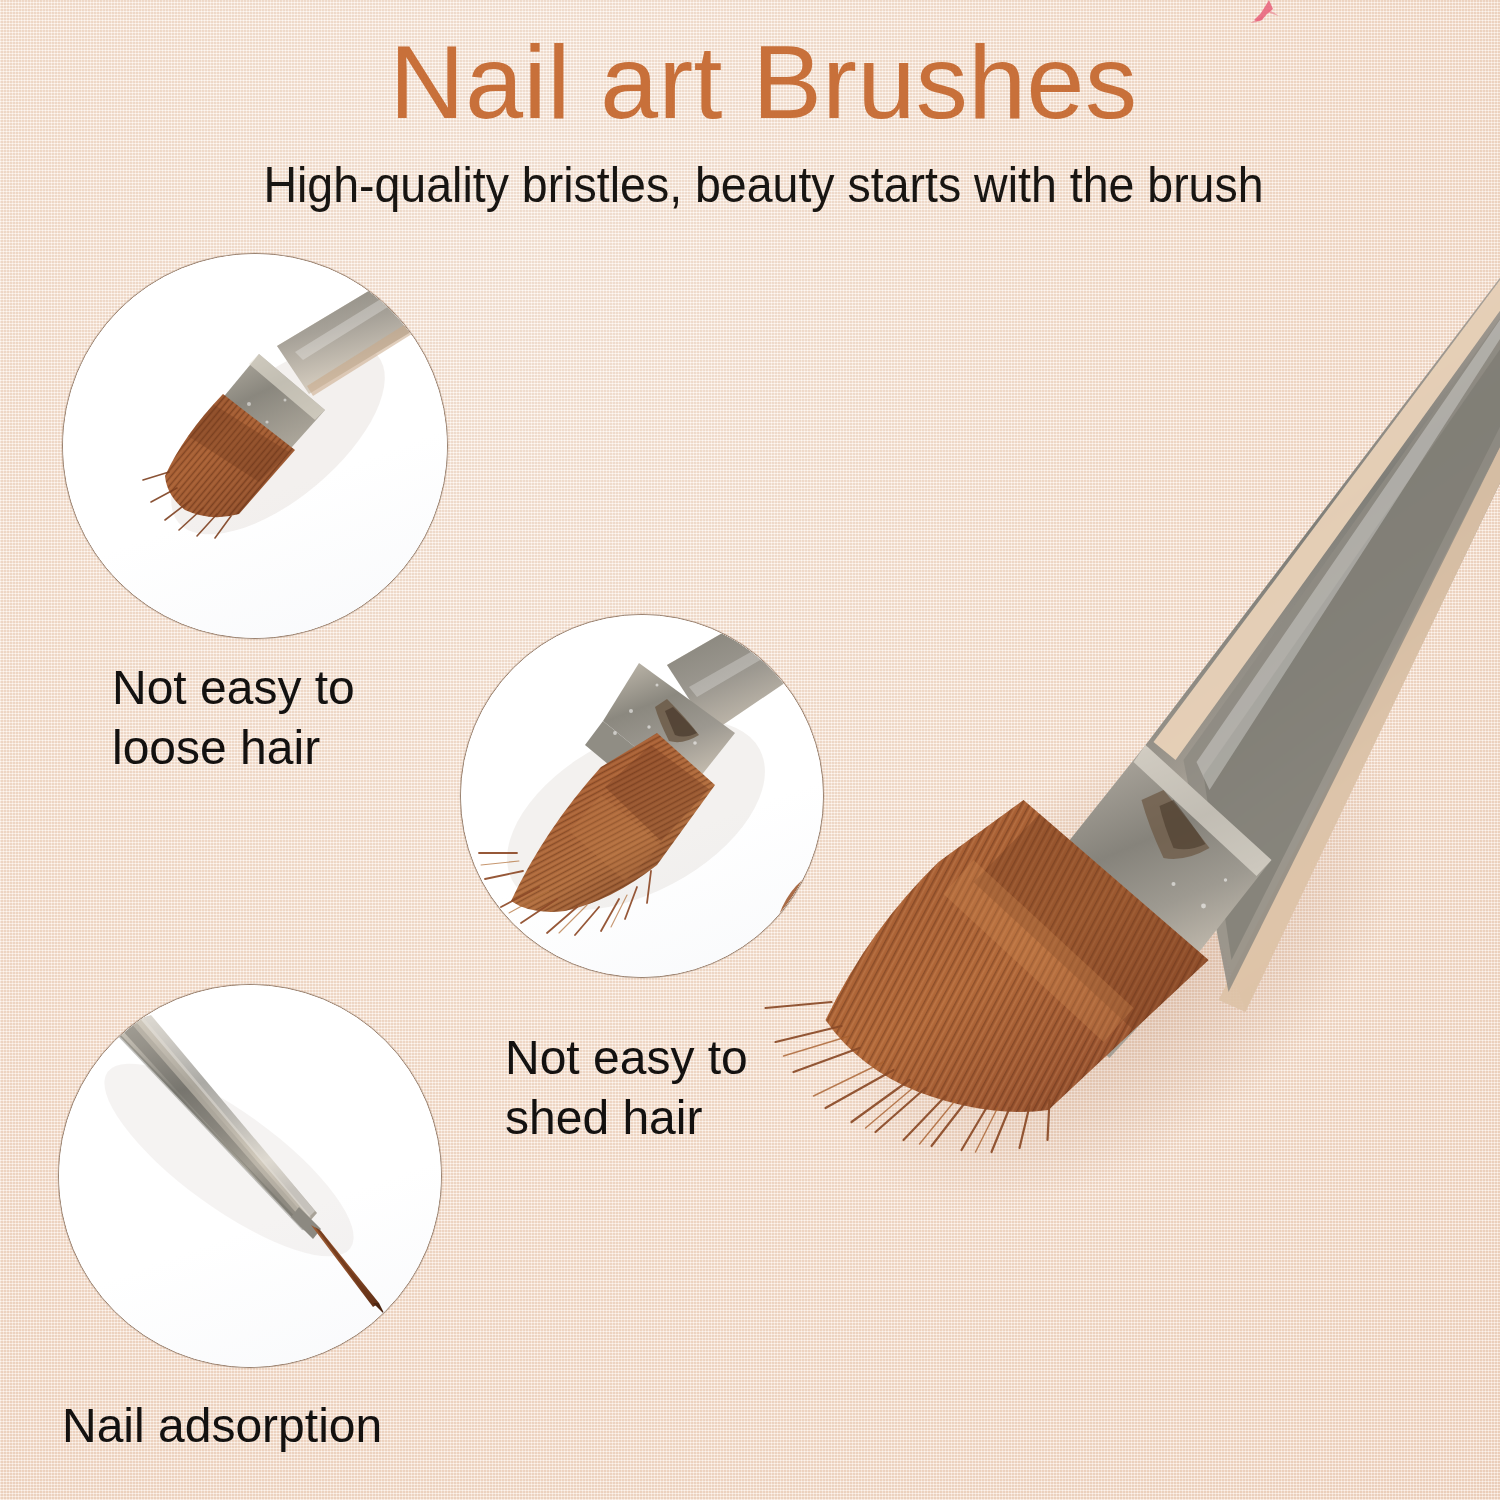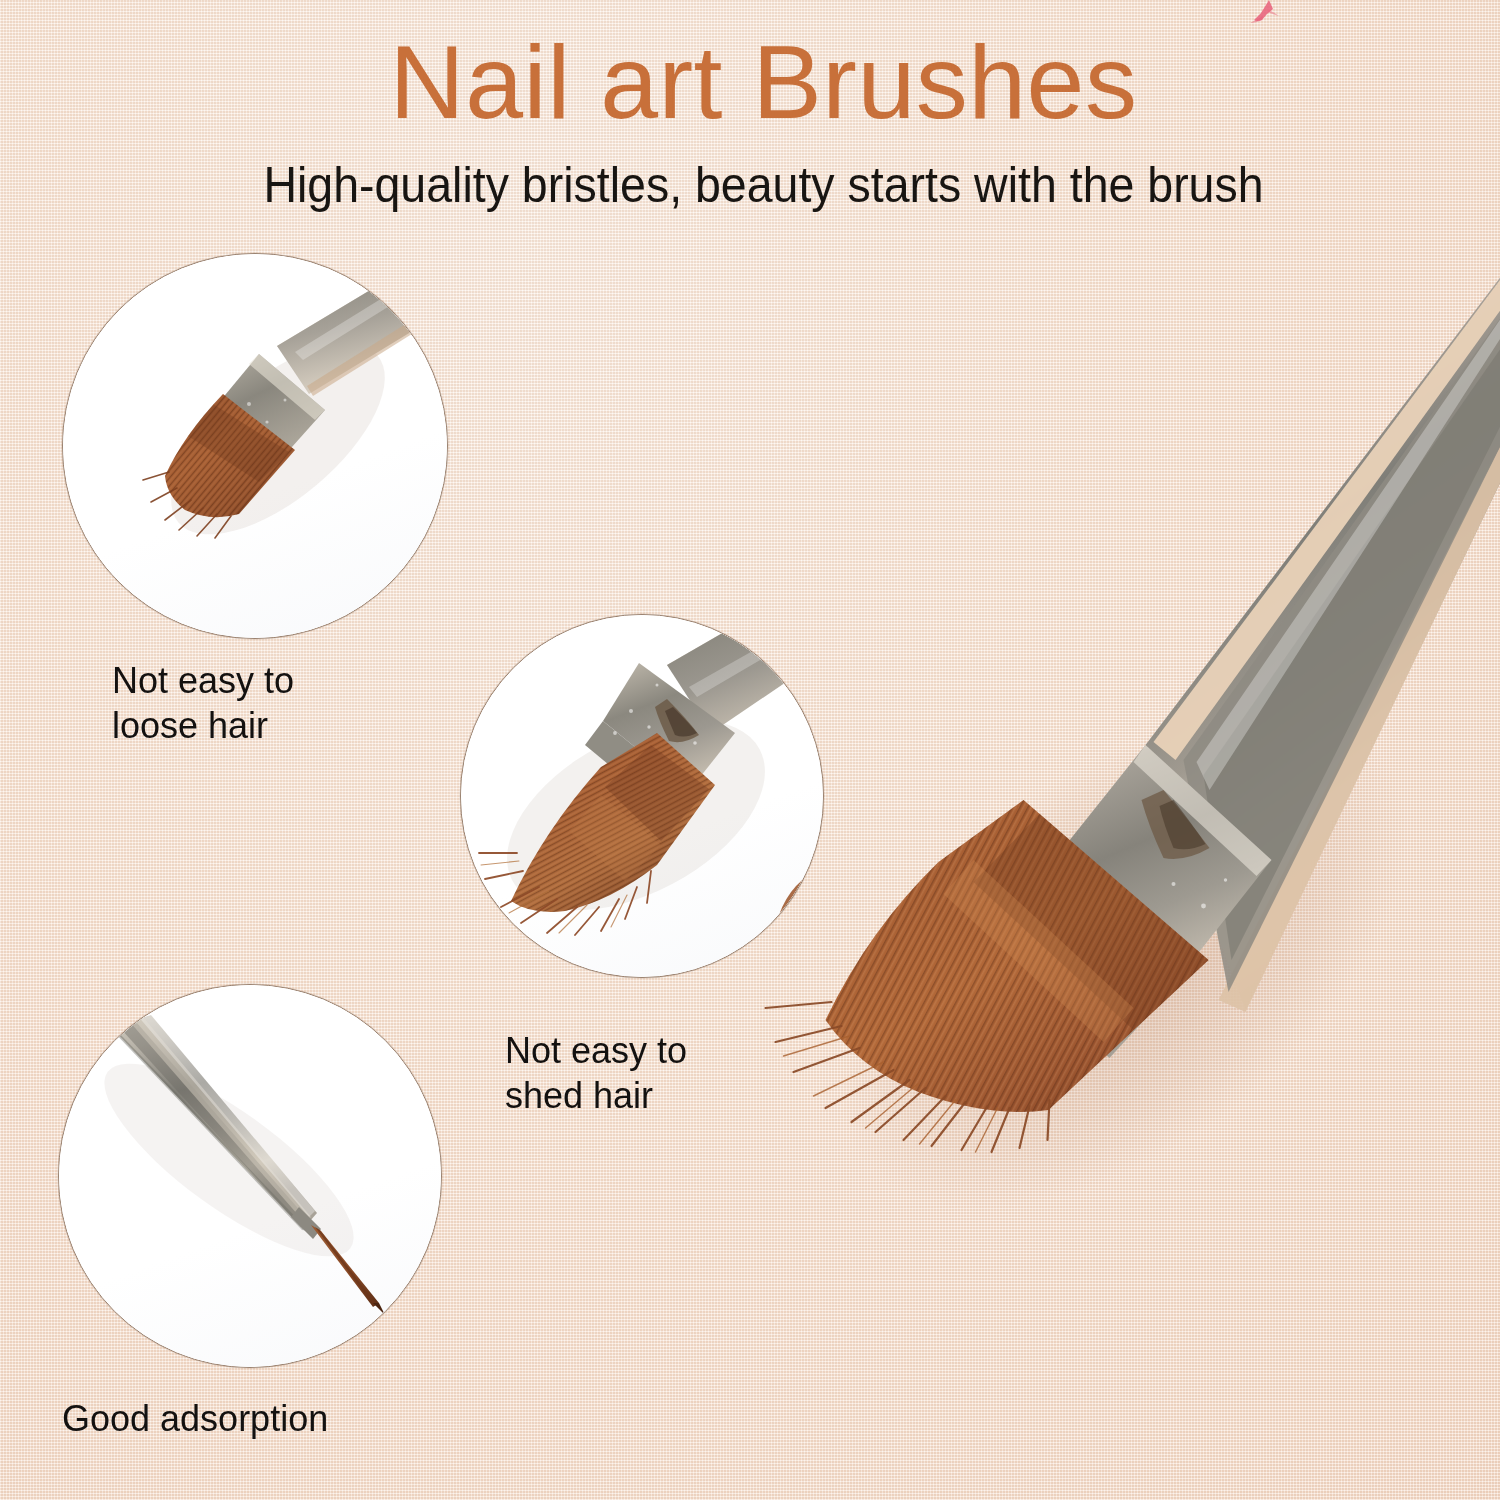--- a/index.html
+++ b/index.html
@@ -76,21 +76,21 @@
     inset: 0;
     border-radius: 50%;
     overflow: hidden;
     background: linear-gradient(160deg, #ffffff 0%, #ffffff 60%, #f8f9fb 100%);
   }
 
   
   .caption {
     position: absolute;
     color: #131110;
-    font-size: 36px;
+    font-size: 48px;
     line-height: 1.25;
     font-weight: 400;
     white-space: pre-line;
   }
   #caption-1 { left: 112px;  top: 658px;  text-align: left; }
   #caption-2 { left: 505px;  top: 1028px; text-align: left; }
   #caption-3 { left: 62px;   top: 1396px; text-align: left; }
 
   
   .brush-svg { position:absolute; inset:0; width:100%; height:100%; display:block; }
@@ -445,15 +445,15 @@
 
         <path d="M 240 222 L 262 244 L 254 254 L 232 232 Z" fill="#8c8981"></path>
 
         <path d="M 252 240 L 262 246 L 320 318 L 314 322 Z" fill="url(#c3Tip)"></path>
         <path d="M 256 242 L 261 245 L 318 320 L 315 321 Z" fill="#6a3519" opacity="0.7"></path>
         <path d="M 314 318 L 320 318 L 326 330 Z" fill="#4a2410"></path>
       </svg>
     </div>
   </div>
 
-  <div class="caption" id="caption-3">Good adsorption</div>
+  <div class="caption" id="caption-3">Nail adsorption</div>
 
 </div>
 
 </body></html>

